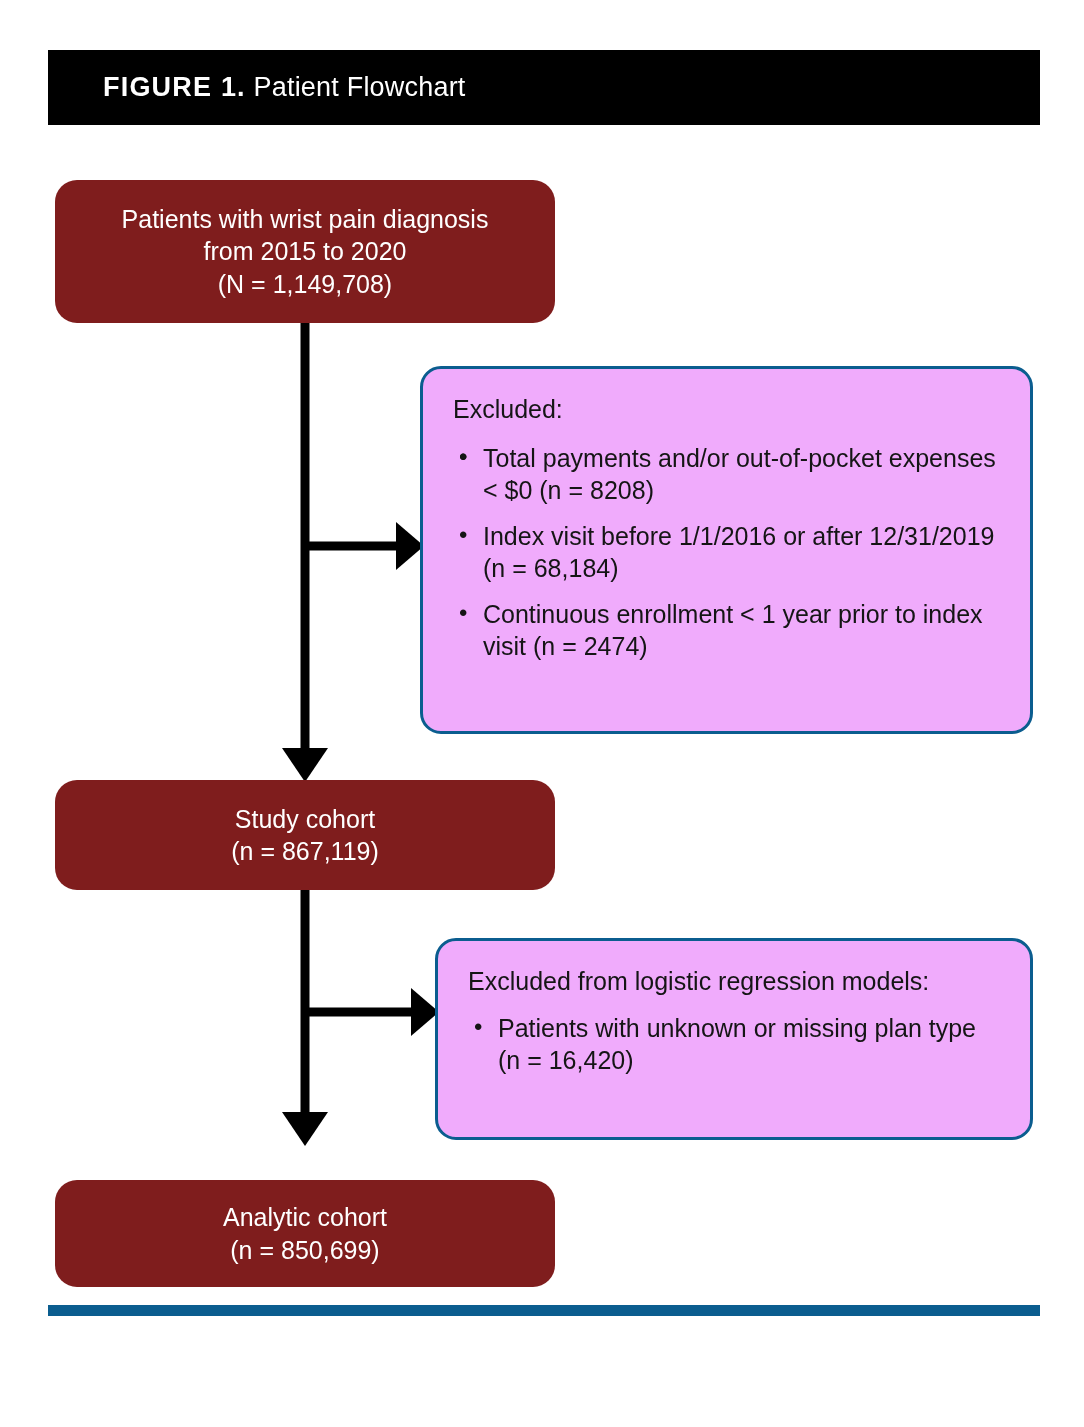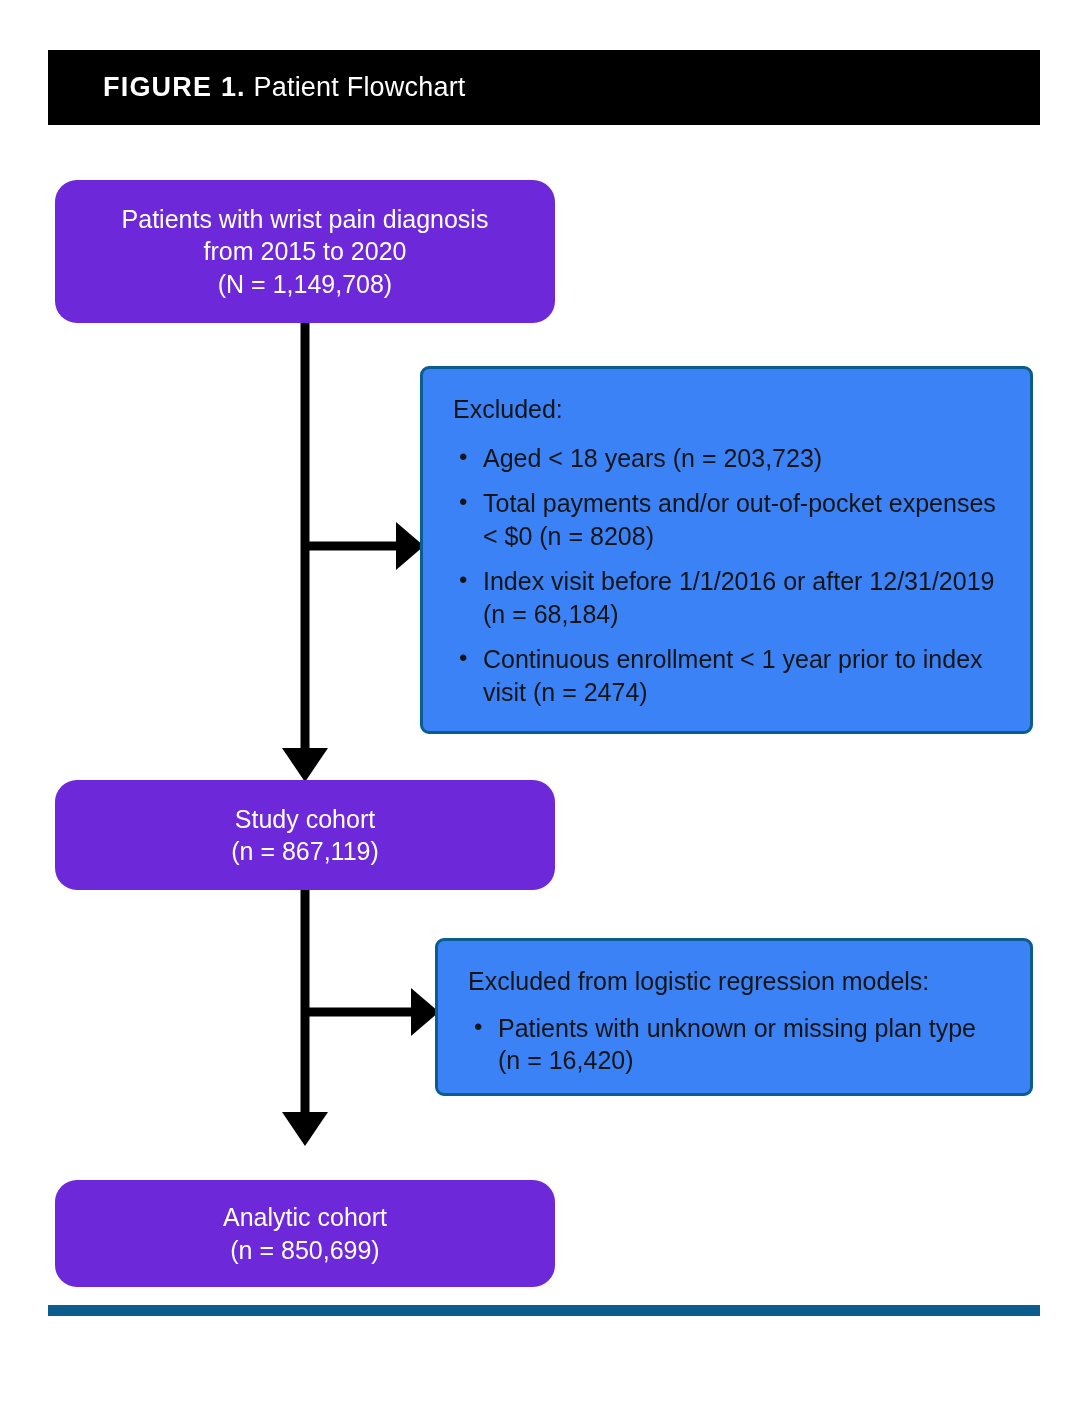--- a/index.html
+++ b/index.html
@@ -48,21 +48,21 @@
     position: absolute;
     left: 0;
     top: 0;
     width: 1084px;
     height: 1427px;
   }
 
   
   .node-filled {
     position: absolute;
-    background: #6d28d9;
+    background: #7f1d1d;
     border-radius: 22px;
     color: #ffffff;
     display: flex;
     flex-direction: column;
     align-items: center;
     justify-content: center;
     text-align: center;
     font-size: 25px;
     line-height: 1.30;
     box-sizing: border-box;
@@ -70,31 +70,31 @@
   }
   .node-filled .ln { display: block; }
 
   #node-source  { left: 55px;  top: 180px;  width: 500px; height: 143px; }
   #node-study   { left: 55px;  top: 780px;  width: 500px; height: 110px; }
   #node-analytic{ left: 55px;  top: 1144px; width: 500px; height: 107px; margin-top: 36px; }
 
   
   .node-outlined {
     position: absolute;
-    background: #3b82f6;
+    background: #f0abfc;
     border: 3px solid #0b5d8f;
-    border-radius: 9px;
+    border-radius: 21px;
     box-sizing: border-box;
     color: #151515;
     font-size: 25px;
     line-height: 1.30;
     padding: 24px 26px 24px 30px;
   }
   #node-excl-1 { left: 420px; top: 366px; width: 613px; height: 368px; }
-  #node-excl-2 { left: 435px; top: 938px; width: 598px; height: 158px; }
+  #node-excl-2 { left: 435px; top: 938px; width: 598px; height: 202px; }
 
   .excl-heading {
     margin: 0 0 16px 0;
     font-size: 25px;
   }
   #node-excl-2 .excl-heading { margin-bottom: 14px; }
 
   .excl-list {
     list-style: none;
     margin: 0;
@@ -165,21 +165,20 @@
     <span class="ln">Patients with wrist pain diagnosis</span>
     <span class="ln">from 2015 to 2020</span>
     <span class="ln">(N = 1,149,708)</span>
   </div>
 
   <div class="node-outlined" id="node-excl-1">
     <p class="excl-heading">Excluded:</p>
     <ul class="excl-list">
       <li>
         <span class="bullet">•</span>
-        <span>Aged &lt; 18 years (n = 203,723)</span>
       </li>
       <li>
         <span class="bullet">•</span>
         <span>Total payments and/or out-of-pocket expenses &lt; $0 (n = 8208)</span>
       </li>
       <li>
         <span class="bullet">•</span>
         <span>Index visit before 1/1/2016 or after 12/31/2019 (n = 68,184)</span>
       </li>
       <li>

